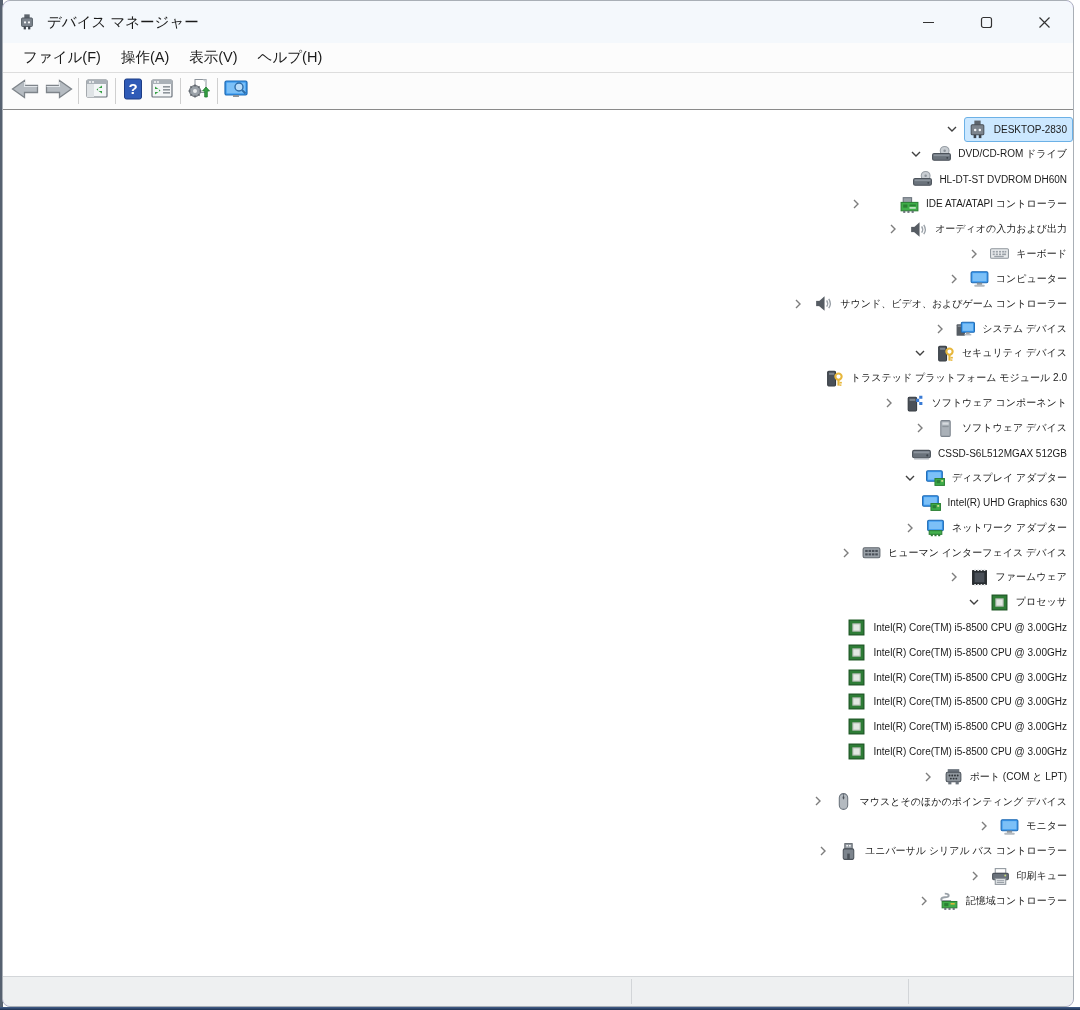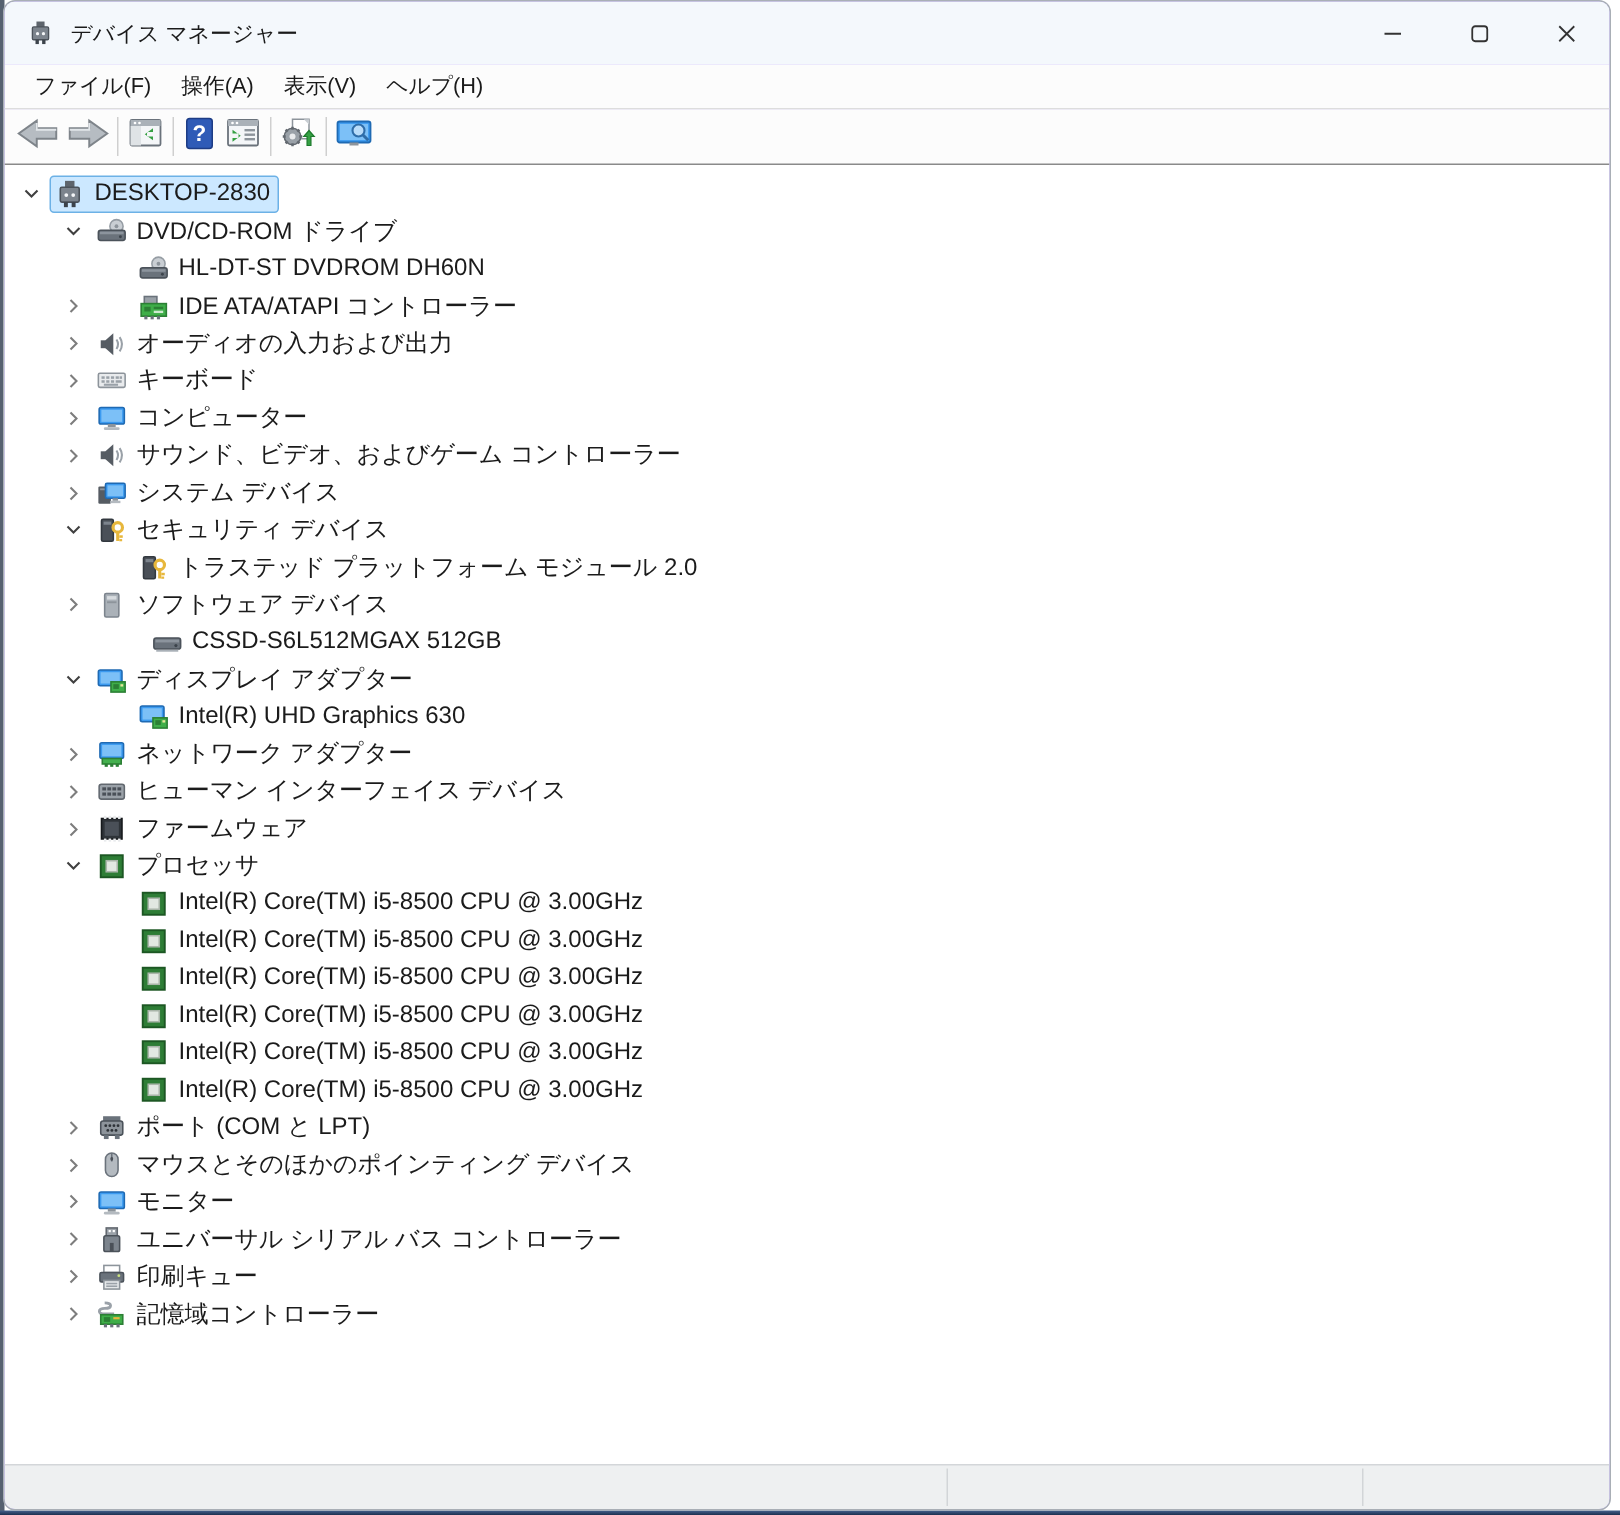--- a/index.html
+++ b/index.html
@@ -13,21 +13,21 @@
 .title-text { margin-left:11px; font-size:14.5px; color:#1a1a1a; }
 .win-controls { margin-left:auto; display:flex; height:100%; align-items:stretch; }
 .win-btn { width:58px; display:flex; align-items:center; justify-content:center; }
 .menubar { height:30px; background:#fcfcfc; border-bottom:1px solid #dddddd; display:flex; align-items:center; flex:none; font-size:14.5px; color:#1a1a1a; }
 .menu-item { padding:4px 10px; }
 .menu-item:first-child { margin-left:10px; }
 .toolbar { height:37px; background:#fcfcfc; border-bottom:1px solid #8a8a8a; display:flex; align-items:center; flex:none; }
 .tb-sep { width:1px; height:26px; background:#cfcfcf; margin:0 3px; }
 .tb-btn { display:flex; align-items:center; justify-content:center; padding:0 2px; }
 .tree { flex:1; background:#fff; overflow:hidden; padding-top:7px; }
-.row { height:24.9px; display:flex; align-items:center; font-size:16px; color:#1b1b1b; white-space:nowrap; }
+.row { height:24.9px; display:flex; align-items:center; font-size:10px; color:#1b1b1b; white-space:nowrap;justify-content:flex-end; }
 .chev { width:16px; height:16px; flex:none; display:flex; align-items:center; justify-content:center; }
 .node { display:flex; align-items:center; padding:1px 5px 1px 2px; margin-left:4px; border:1px solid transparent; border-radius:3px; }
 .node.selected { background:#cce8ff; border-color:#6cb1e6; }
 .node .icon { width:21px; height:21px; flex:none; margin-right:6px; }
 .node .icon svg { width:21px; height:21px; }
 .statusbar { height:30px; background:#eef0f1; border-top:1px solid #d3d6d9; flex:none; position:relative; }
 .sb-div { position:absolute; top:2px; bottom:2px; width:1px; background:#d2d5d8; }
 </style>
 </head>
 <body>
@@ -341,20 +341,35 @@
         </span>
       </div>
       <div class="row" style="padding-left: 38px;">
         <span class="chev">
           <svg width="16" height="16" viewBox="0 0 16 16">
             <path d="M6 4 L10 8 L6 12" stroke="#7d7d7d" stroke-width="1.4" fill="none"></path>
           </svg>
         </span>
         <span class="node">
           <span class="icon"><svg width="20" height="20" viewBox="0 0 20 20">
+              <rect x="4" y="4" width="8" height="13" rx="1" fill="#4a5058" stroke="#32383f" stroke-width="1"></rect>
+              <rect x="5.3" y="5.5" width="5.4" height="2" fill="#7c848d"></rect>
+              <path d="M14.5 2.5 h3 v3 h-3 z M11.5 5.5 h3 v3 h-3 z M14.5 8.5 h3 v3 h-3 z" fill="#3a7bd5"></path>
+            </svg></span>
+          <span>ソフトウェア コンポーネント</span>
+        </span>
+      </div>
+      <div class="row" style="padding-left: 38px;">
+        <span class="chev">
+          <svg width="16" height="16" viewBox="0 0 16 16">
+            <path d="M6 4 L10 8 L6 12" stroke="#7d7d7d" stroke-width="1.4" fill="none"></path>
+          </svg>
+        </span>
+        <span class="node">
+          <span class="icon"><svg width="20" height="20" viewBox="0 0 20 20">
               <rect x="5.5" y="2.5" width="9" height="15" rx="1" fill="#aab1b8" stroke="#7c848d" stroke-width="1"></rect>
               <rect x="7" y="4.2" width="6" height="2.2" fill="#d7dbdf"></rect>
               <rect x="7" y="7.5" width="6" height="1.2" fill="#8d949b"></rect>
             </svg></span>
           <span>ソフトウェア デバイス</span>
         </span>
       </div>
       <div class="row" style="padding-left: 75px;">
         <span class="chev"></span>
         <span class="node">

